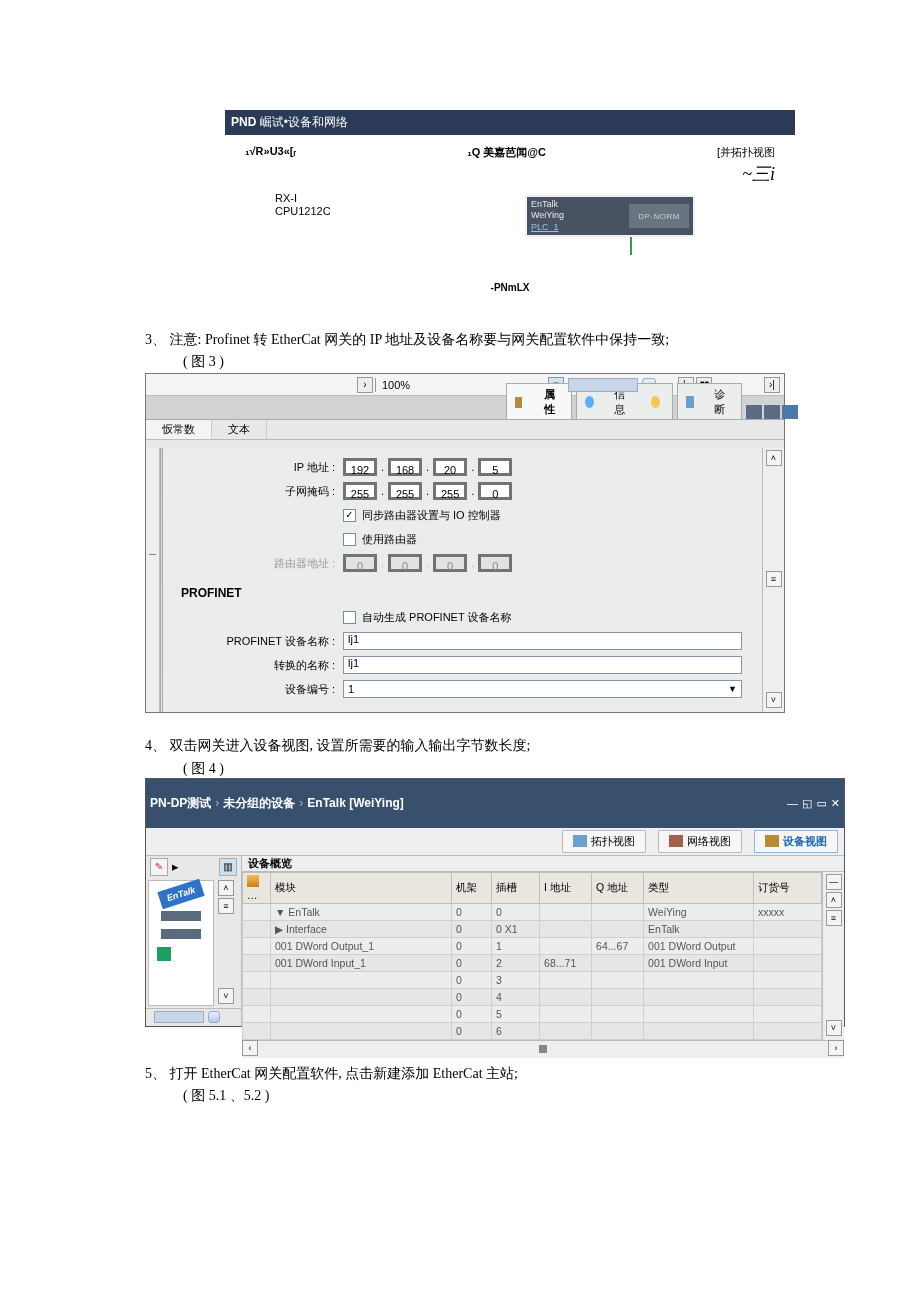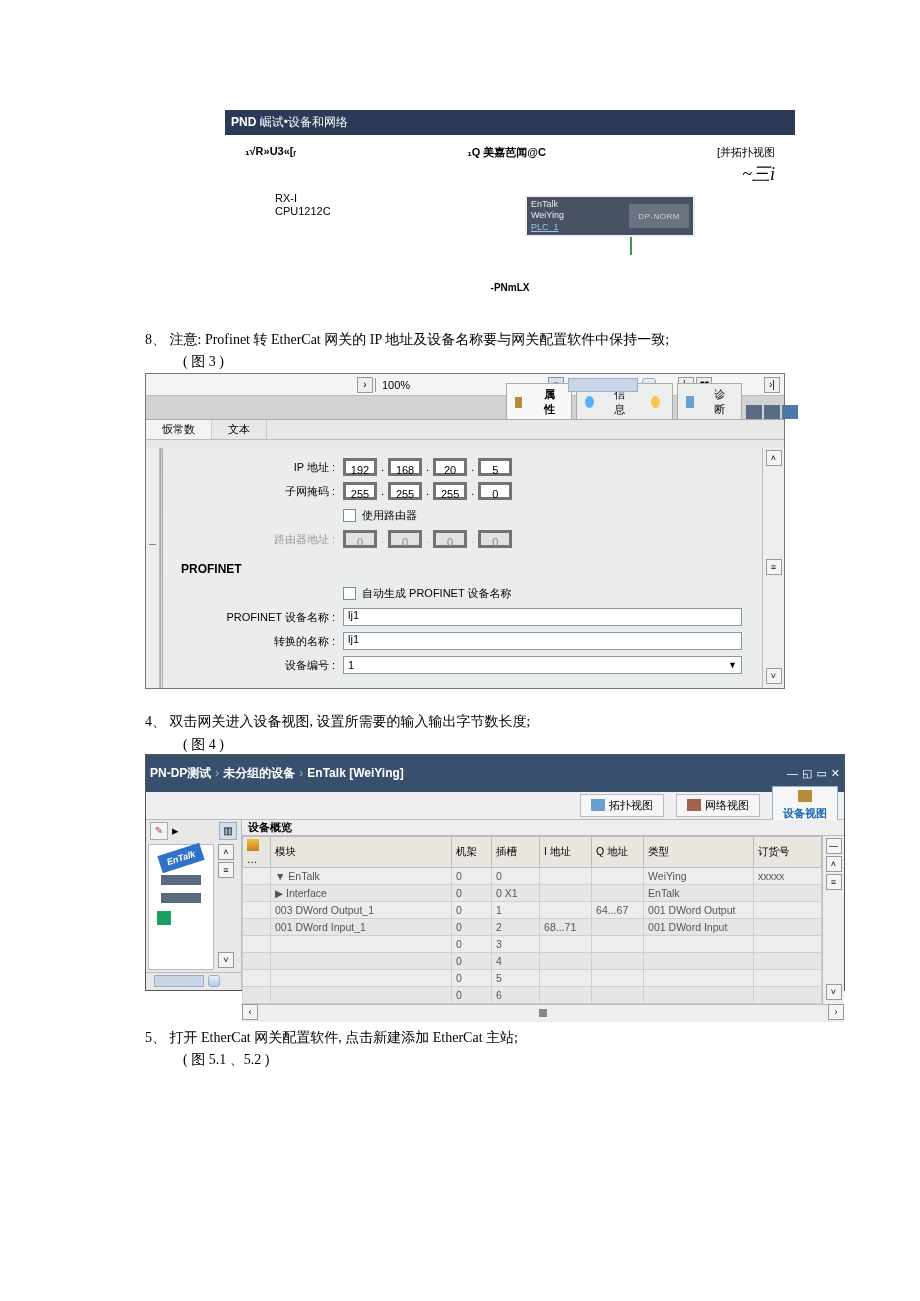--- a/index.html
+++ b/index.html
@@ -190,35 +190,35 @@
     width: 700px;
     font-family: Arial, "SimSun", sans-serif;
     font-size: 11px;
     border: 1px solid #555;
     background: #d7d9d9;
   }
   .fig4-title {
     background:#38506d;
     color:#fff;
     display:flex; align-items:center; justify-content:space-between;
-    padding: 10px 4px;
+    padding: 16px 4px;
     font-size: 12px;
   }
   .crumb { display:flex; align-items:center; gap:4px;}
   .crumb .sep { color:#9fb4d0; }
   .wctrl { display:flex; gap:4px; }
   .wctrl span { display:inline-block; color:#fff; font-size:11px; }
   .fig4-views {
     background:#efefef;
     height:28px; display:flex; align-items:center; justify-content:flex-end;
     padding: 0 6px; gap:12px;
     border-bottom:1px solid #bbb;
   }
   .vbtn { display:flex; align-items:center; gap:4px; padding:3px 10px; border:1px solid #bbb; background:#f6f6f6; }
-  .vbtn.active { color:#1a67b3; border-color:#8fb5da;flex-direction:column; }
+  .vbtn.active { color:#1a67b3; border-color:#8fb5da; }
   .vico { width:14px; height:12px; display:inline-block; }
   .vico.topo { background:#6aa0d0;}
   .vico.net { background:#a2614a;}
   .vico.dev { background:#b78a36;}
 
   .fig4-main { display:flex; height: 170px; }
   .fig4-left { width:96px; border-right:1px solid #bbb; background:#e8e8e8; display:flex; flex-direction:column; }
   .lv-bar { height:22px; display:flex; align-items:center; padding:0 4px; gap:4px;}
   .lv-body { flex:1; display:flex; }
   .thumb-col { width:66px; border:1px solid #bbb; background:#fff; margin:2px; padding:4px; display:flex; flex-direction:column; align-items:center; gap:8px;}
@@ -275,21 +275,21 @@
           <div class="lnk">PLC_1</div>
         </div>
         <div style="flex:1"></div>
         <div class="dp-norm">DP-NORM</div>
       </div>
       <div class="gw-tail"></div>
     </div>
     <div class="fig2-foot">-PNmLX</div>
   </div>
 
-  <div class="para">8、 注意: Profinet 转 EtherCat 网关的 IP 地址及设备名称要与网关配置软件中保持一致; </div>
+  <div class="para">3、 注意: Profinet 转 EtherCat 网关的 IP 地址及设备名称要与网关配置软件中保持一致; </div>
   <div class="indent">( 图 3 )</div>
 
   <div class="fig3">
     <div class="fig3-top">
       <div style="width:205px"></div>
       <span class="sm-btn">›</span>
       <span class="zoom-sep"></span>
       <span class="zoom-txt">100%</span>
       <div style="flex:1"></div>
       <span class="dd-btn">▼</span>
@@ -344,20 +344,25 @@
         </div>
         <div class="frow">
           <div class="flbl">子网掩码 :</div>
           <span class="ipbox">255</span>
             <span class="ipdot">.</span>
           <span class="ipbox">255</span>
             <span class="ipdot">.</span>
           <span class="ipbox">255</span>
             <span class="ipdot">.</span>
           <span class="ipbox">0</span>
+        </div>
+        <div class="frow">
+          <div class="flbl"></div>
+          <span class="chk on"></span>
+          <span>同步路由器设置与 IO 控制器</span>
         </div>
         <div class="frow">
           <div class="flbl"></div>
           <span class="chk"></span>
           <span>使用路由器</span>
         </div>
         <div class="frow">
           <div class="flbl" style="color:#9a9a9a">路由器地址 :</div>
           <span class="ipbox dis">0</span>
             <span class="ipdot" style="color:#aaa">.</span>
@@ -498,21 +503,21 @@
                     <td>   ▶  Interface</td>
                     <td>0</td>
                     <td>0 X1</td>
                     <td></td>
                     <td></td>
                     <td>EnTalk</td>
                     <td></td>
                   </tr>
                   <tr>
                     <td></td>
-                    <td>   003 DWord Output_1</td>
+                    <td>   001 DWord Output_1</td>
                     <td>0</td>
                     <td>1</td>
                     <td></td>
                     <td>64...67</td>
                     <td>001 DWord Output</td>
                     <td></td>
                   </tr>
                   <tr class="odd">
                     <td></td>
                     <td>   001 DWord Input_1</td>

